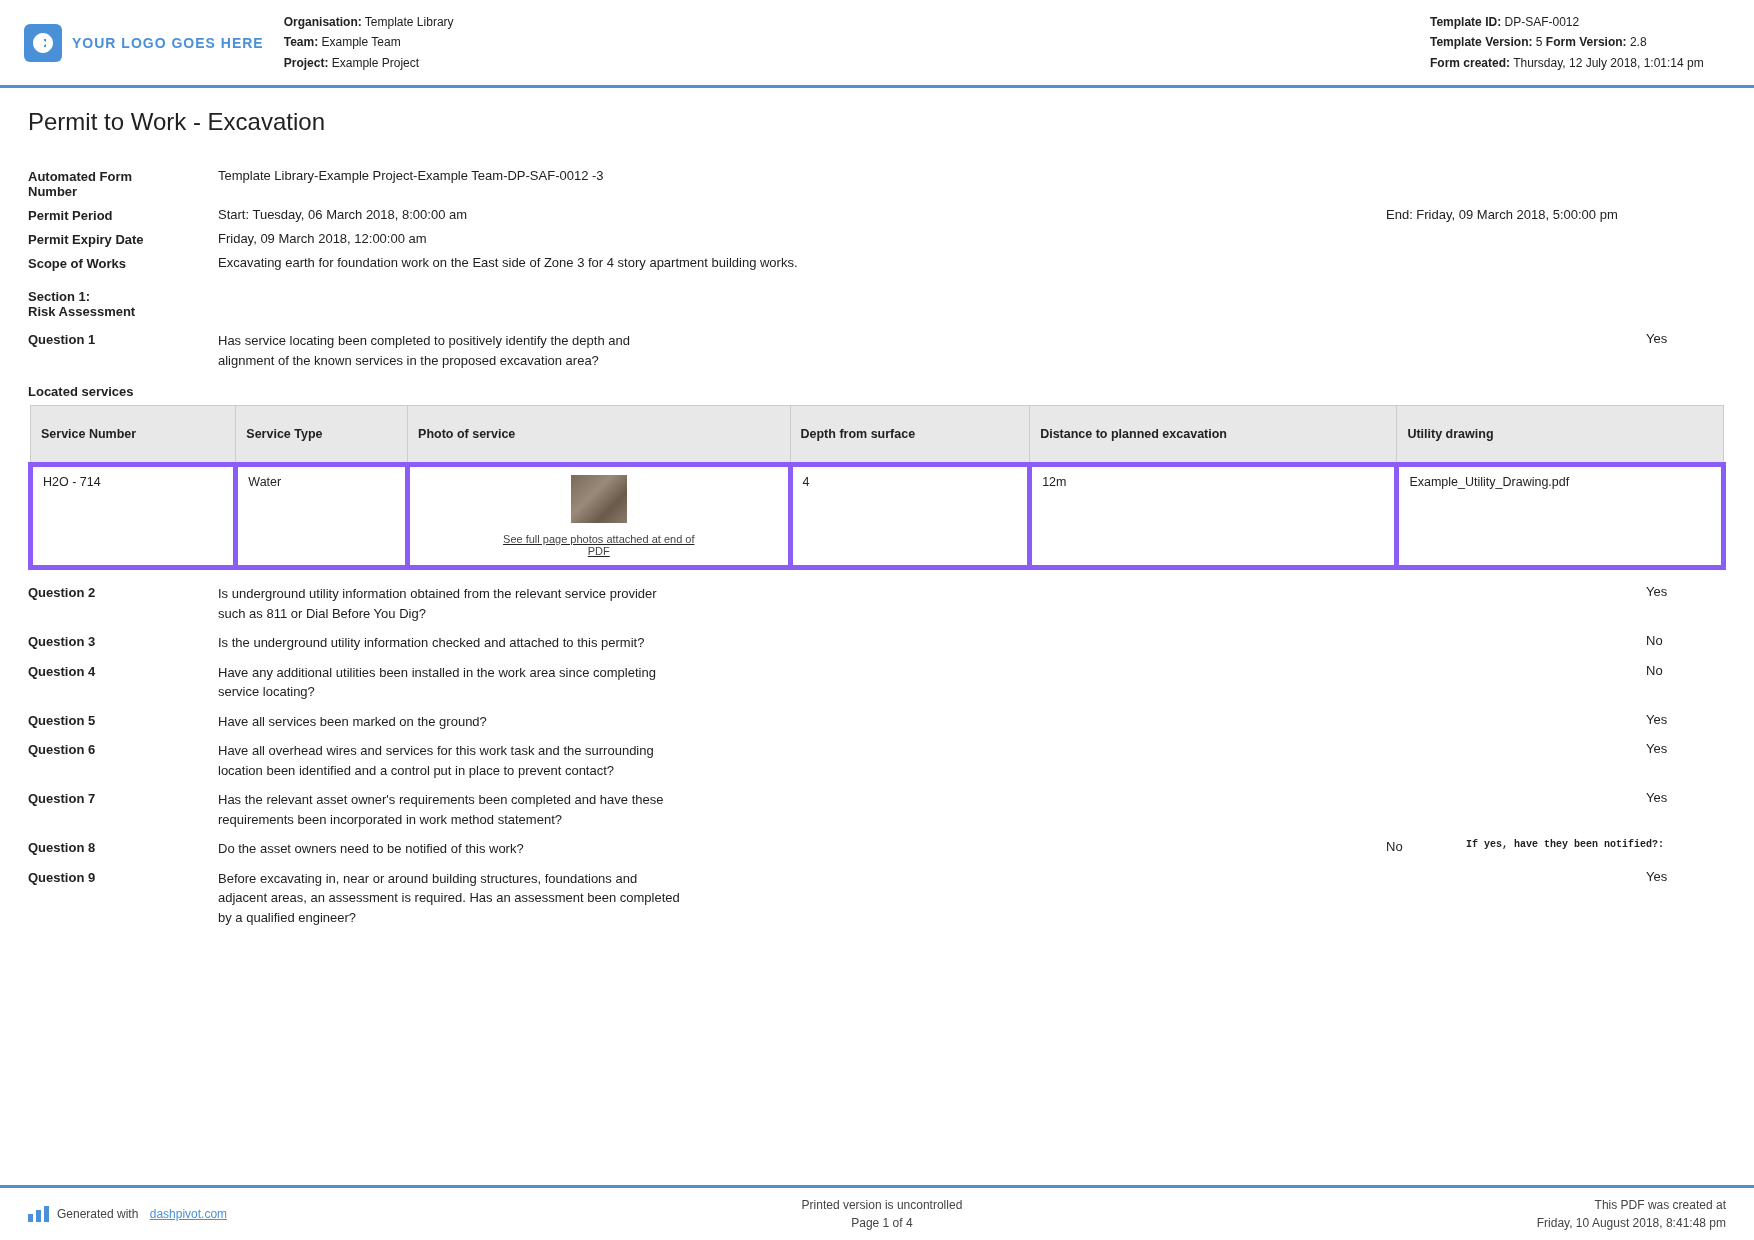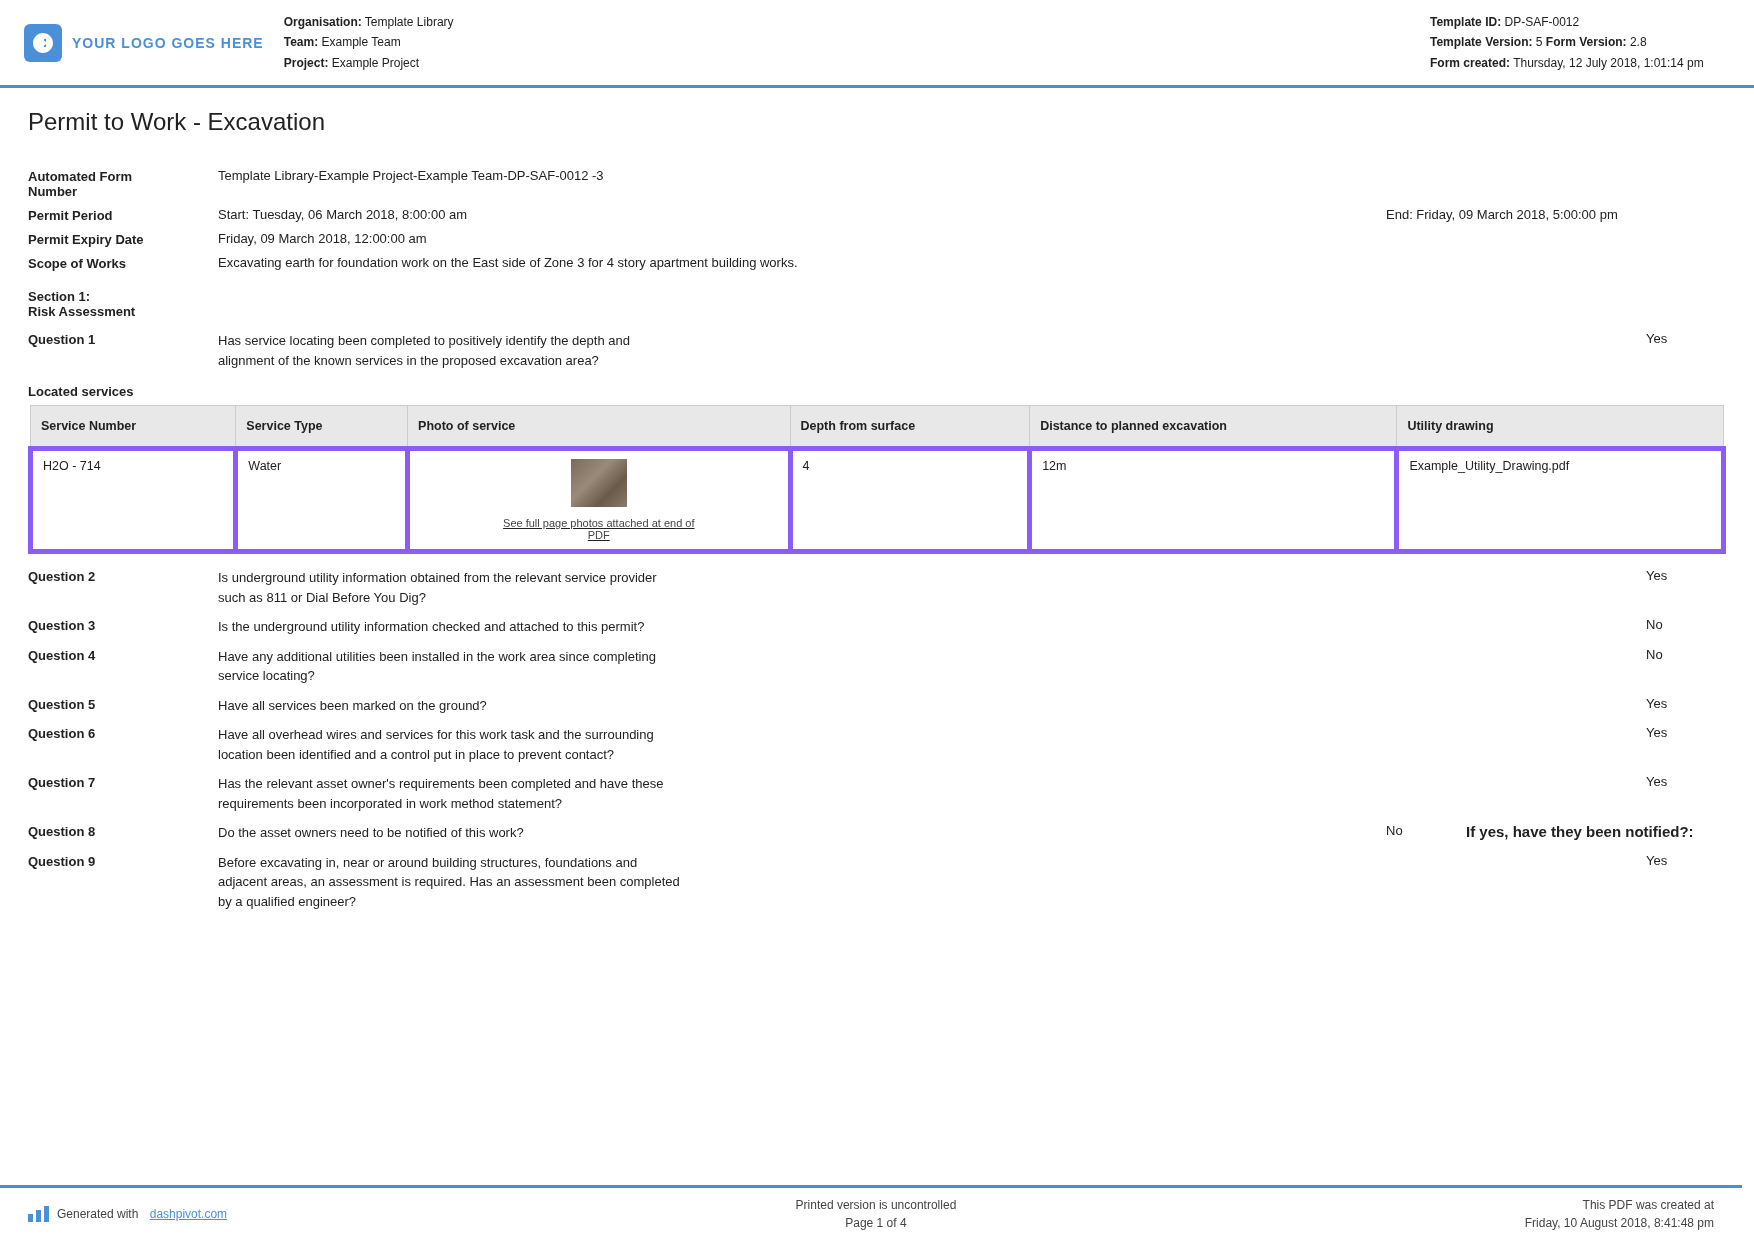--- a/index.html
+++ b/index.html
@@ -107,44 +107,45 @@
     .question-text {
       flex: 1;
       font-size: 13px;
       line-height: 1.5;
     }
     .question-answer {
       min-width: 80px;
       font-size: 13px;
     }
     .question-note {
-      font-size: 15px;
+      font-size: 10px;
       font-weight: bold;
       min-width: 260px;
       text-align: left;
+      font-family: Liberation Mono, monospace;
     }
 
     
     .located-services-title {
       font-weight: bold;
       font-size: 13px;
       margin: 14px 0 6px 0;
     }
 
     
     .services-table {
       width: 100%;
       border-collapse: collapse;
       font-size: 12.5px;
       margin-bottom: 14px;
     }
     .services-table th {
       background: #e8e8e8;
       border: 1px solid #ccc;
-      padding: 13px 10px;
+      padding: 21px 10px;
       text-align: left;
       font-weight: bold;
       font-size: 12.5px;
     }
     .services-table td {
       border: 5px solid #8b5cf6;
       padding: 8px 10px;
       vertical-align: top;
     }
     .photo-cell { text-align: center; text-decoration: underline; }
@@ -166,21 +167,21 @@
       font-size: 11px;
       color: #444;
       margin-top: 3px;
     }
 
     
     .footer {
       position: fixed;
       bottom: 0;
       left: 0;
-      right: 12px;
+      right: 0;
       border-top: 3px solid #4a90d9;
       background: #fff;
       display: flex;
       align-items: center;
       justify-content: space-between;
       padding: 8px 28px;
       font-size: 12px;
       color: #444;
     }
     .footer-left { display: flex; align-items: center; gap: 4px; }

